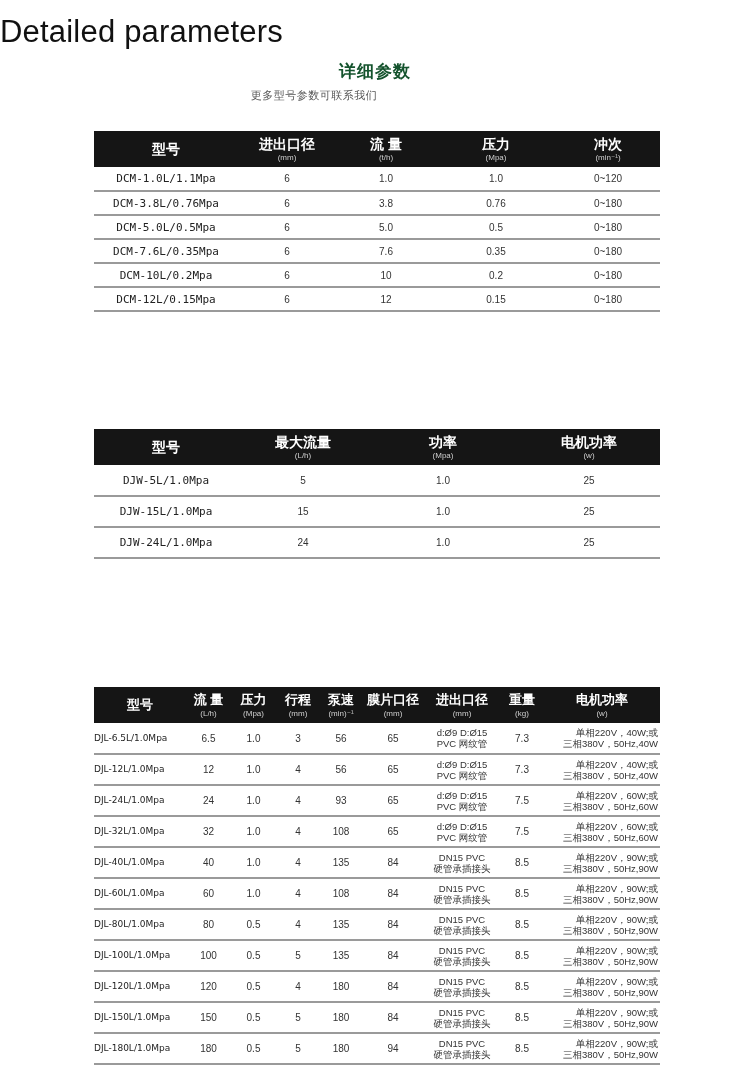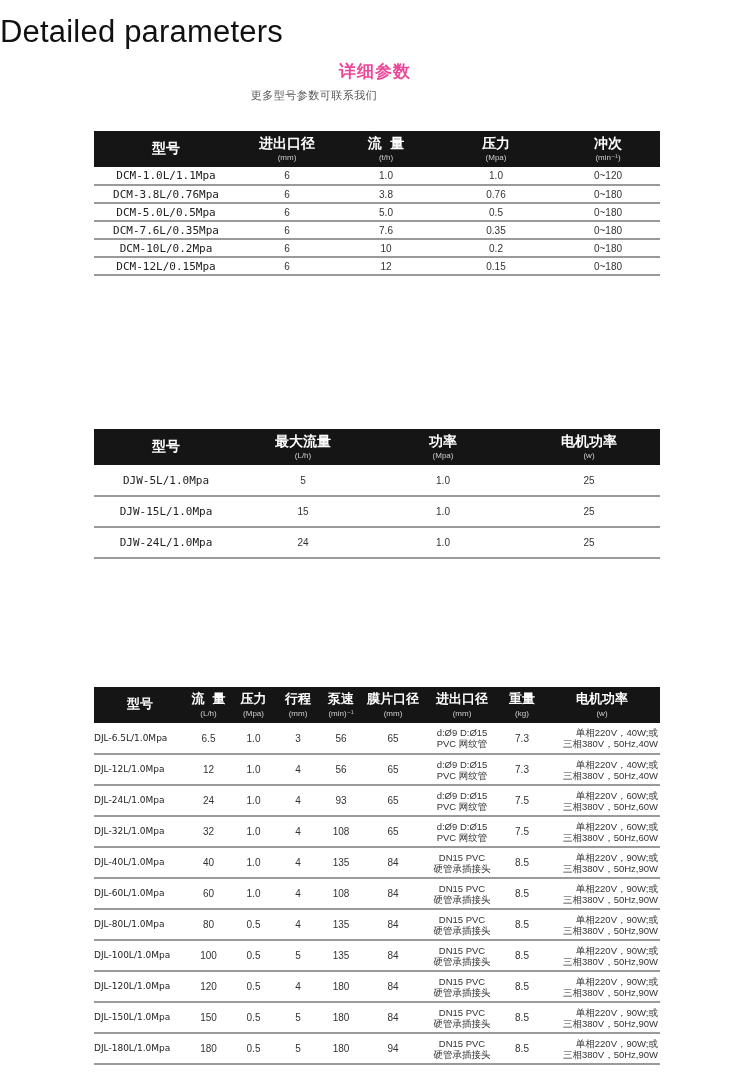--- a/index.html
+++ b/index.html
@@ -1,32 +1,32 @@
 <!DOCTYPE html>
 <html><head>
   <meta charset="utf-8">
   <style>
     html, body { margin: 0; padding: 0; background: #ffffff; }
     body { width: 750px; height: 1083px; position: relative; overflow: hidden; font-family: "Liberation Sans", "DejaVu Sans", sans-serif; color: #222; }
     .title { position: absolute; top: 14px; left: 0; width: 750px; text-align: left; font-size: 31px; color: #111; font-weight: 400; letter-spacing: 0.2px; }
-    .subtitle { position: absolute; top: 60px; left: 0; width: 750px; text-align: center; font-size: 17px; font-weight: bold; color: #ec4899; letter-spacing: 1px; }
+    .subtitle { position: absolute; top: 60px; left: 0; width: 750px; text-align: center; font-size: 17px; font-weight: bold; color: #14532d; letter-spacing: 1px; }
     .note { position: absolute; top: 88px; left: 0; width: 628px; text-align: center; font-size: 11px; color: #555; letter-spacing: 0.5px; }
 
     table { position: absolute; left: 94px; width: 566px; border-collapse: collapse; table-layout: fixed; }
     thead tr { background: #151515; color: #fff; }
     th { font-weight: bold; padding: 0; vertical-align: middle; text-align: center; }
-    th .h-label { display: block; font-size: 14px; line-height: 16px; font-family: Liberation Mono, monospace; }
+    th .h-label { display: block; font-size: 14px; line-height: 16px; }
     th .h-unit { display: block; font-size: 8px; line-height: 11px; color: #cfcfcf; font-weight: normal; }
     th .h-label.single { line-height: 36px; }
     td { text-align: center; font-size: 10px; color: #333; padding: 0; border-bottom: 2px solid #9a9a9a; vertical-align: middle; }
     td.model { font-family: "DejaVu Sans Mono", "Liberation Mono", monospace; font-size: 11px; color: #222; }
 
     #t1 { top: 131px; }
     #t1 thead tr { height: 36px; }
-    #t1 tbody tr { height: 18px; }
+    #t1 tbody tr { height: 24px; }
 
     #t2 { top: 429px; }
     #t2 thead tr { height: 36px; }
     #t2 tbody tr { height: 31px; }
 
     #t3 { top: 687px; }
     #t3 thead tr { height: 35px; }
     #t3 th .h-label { font-size: 13px; }
     #t3 tbody tr { height: 31px; }
     #t3 td { font-size: 10px; line-height: 11px; }

